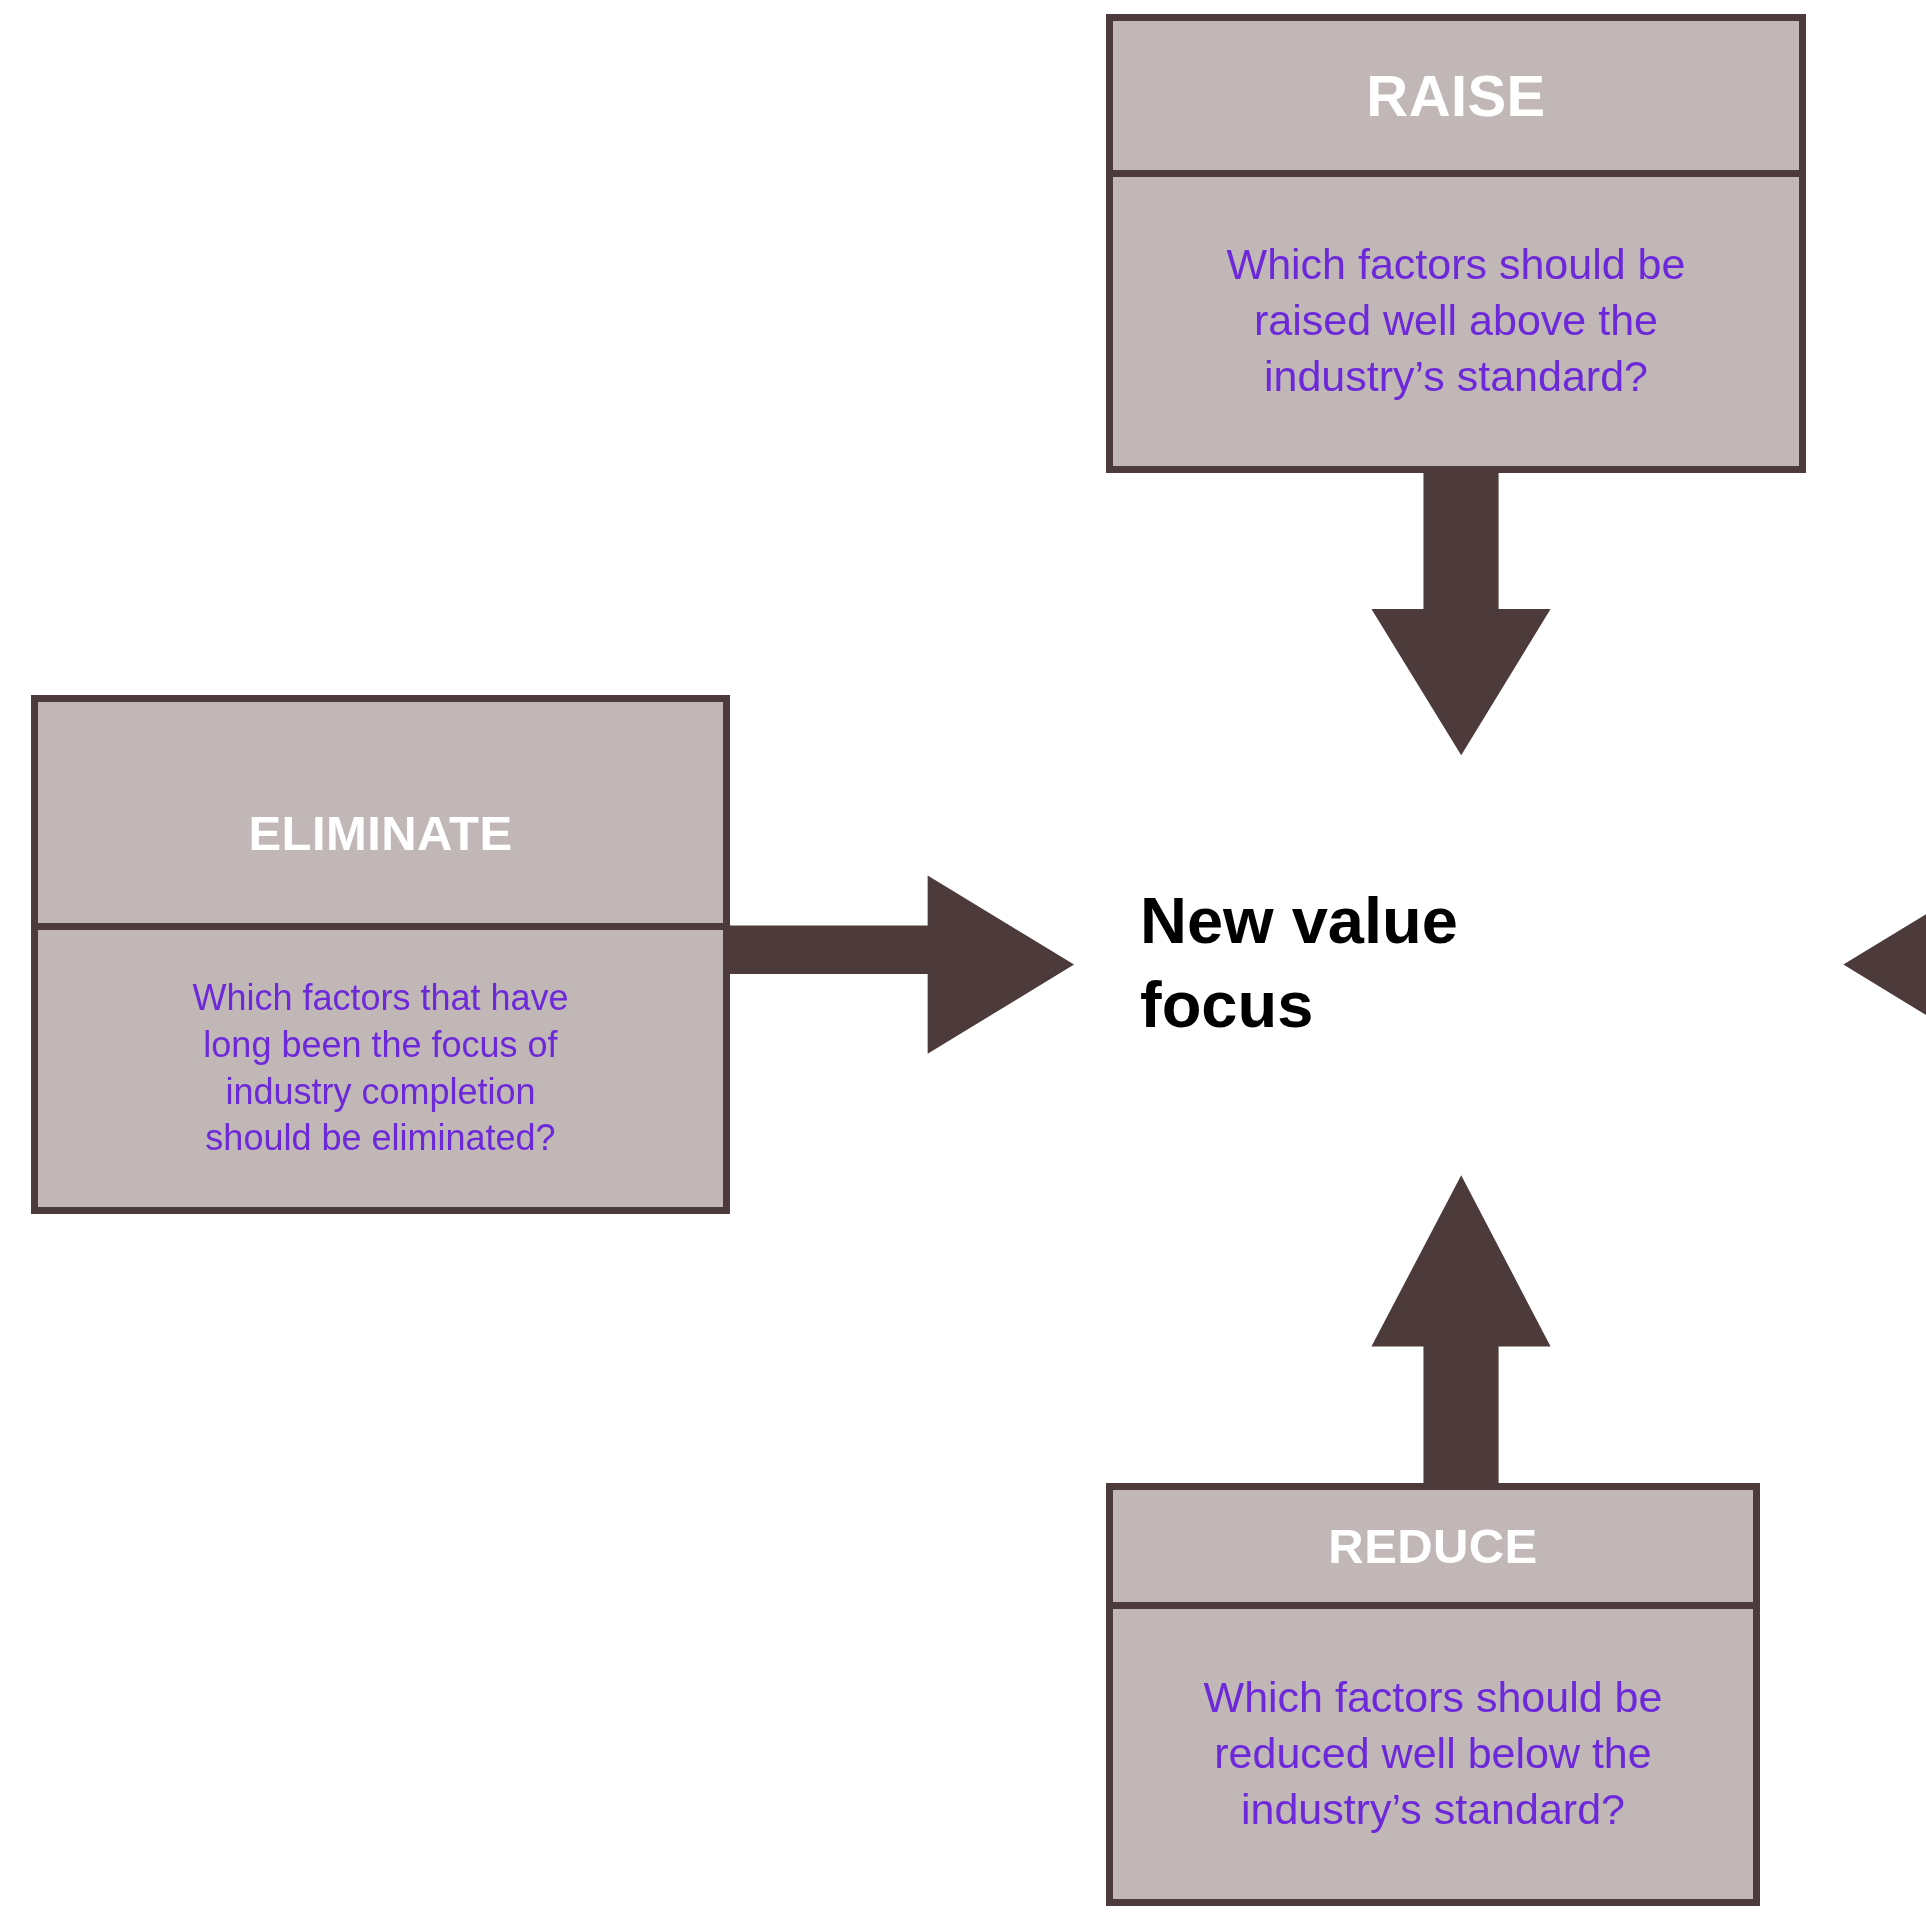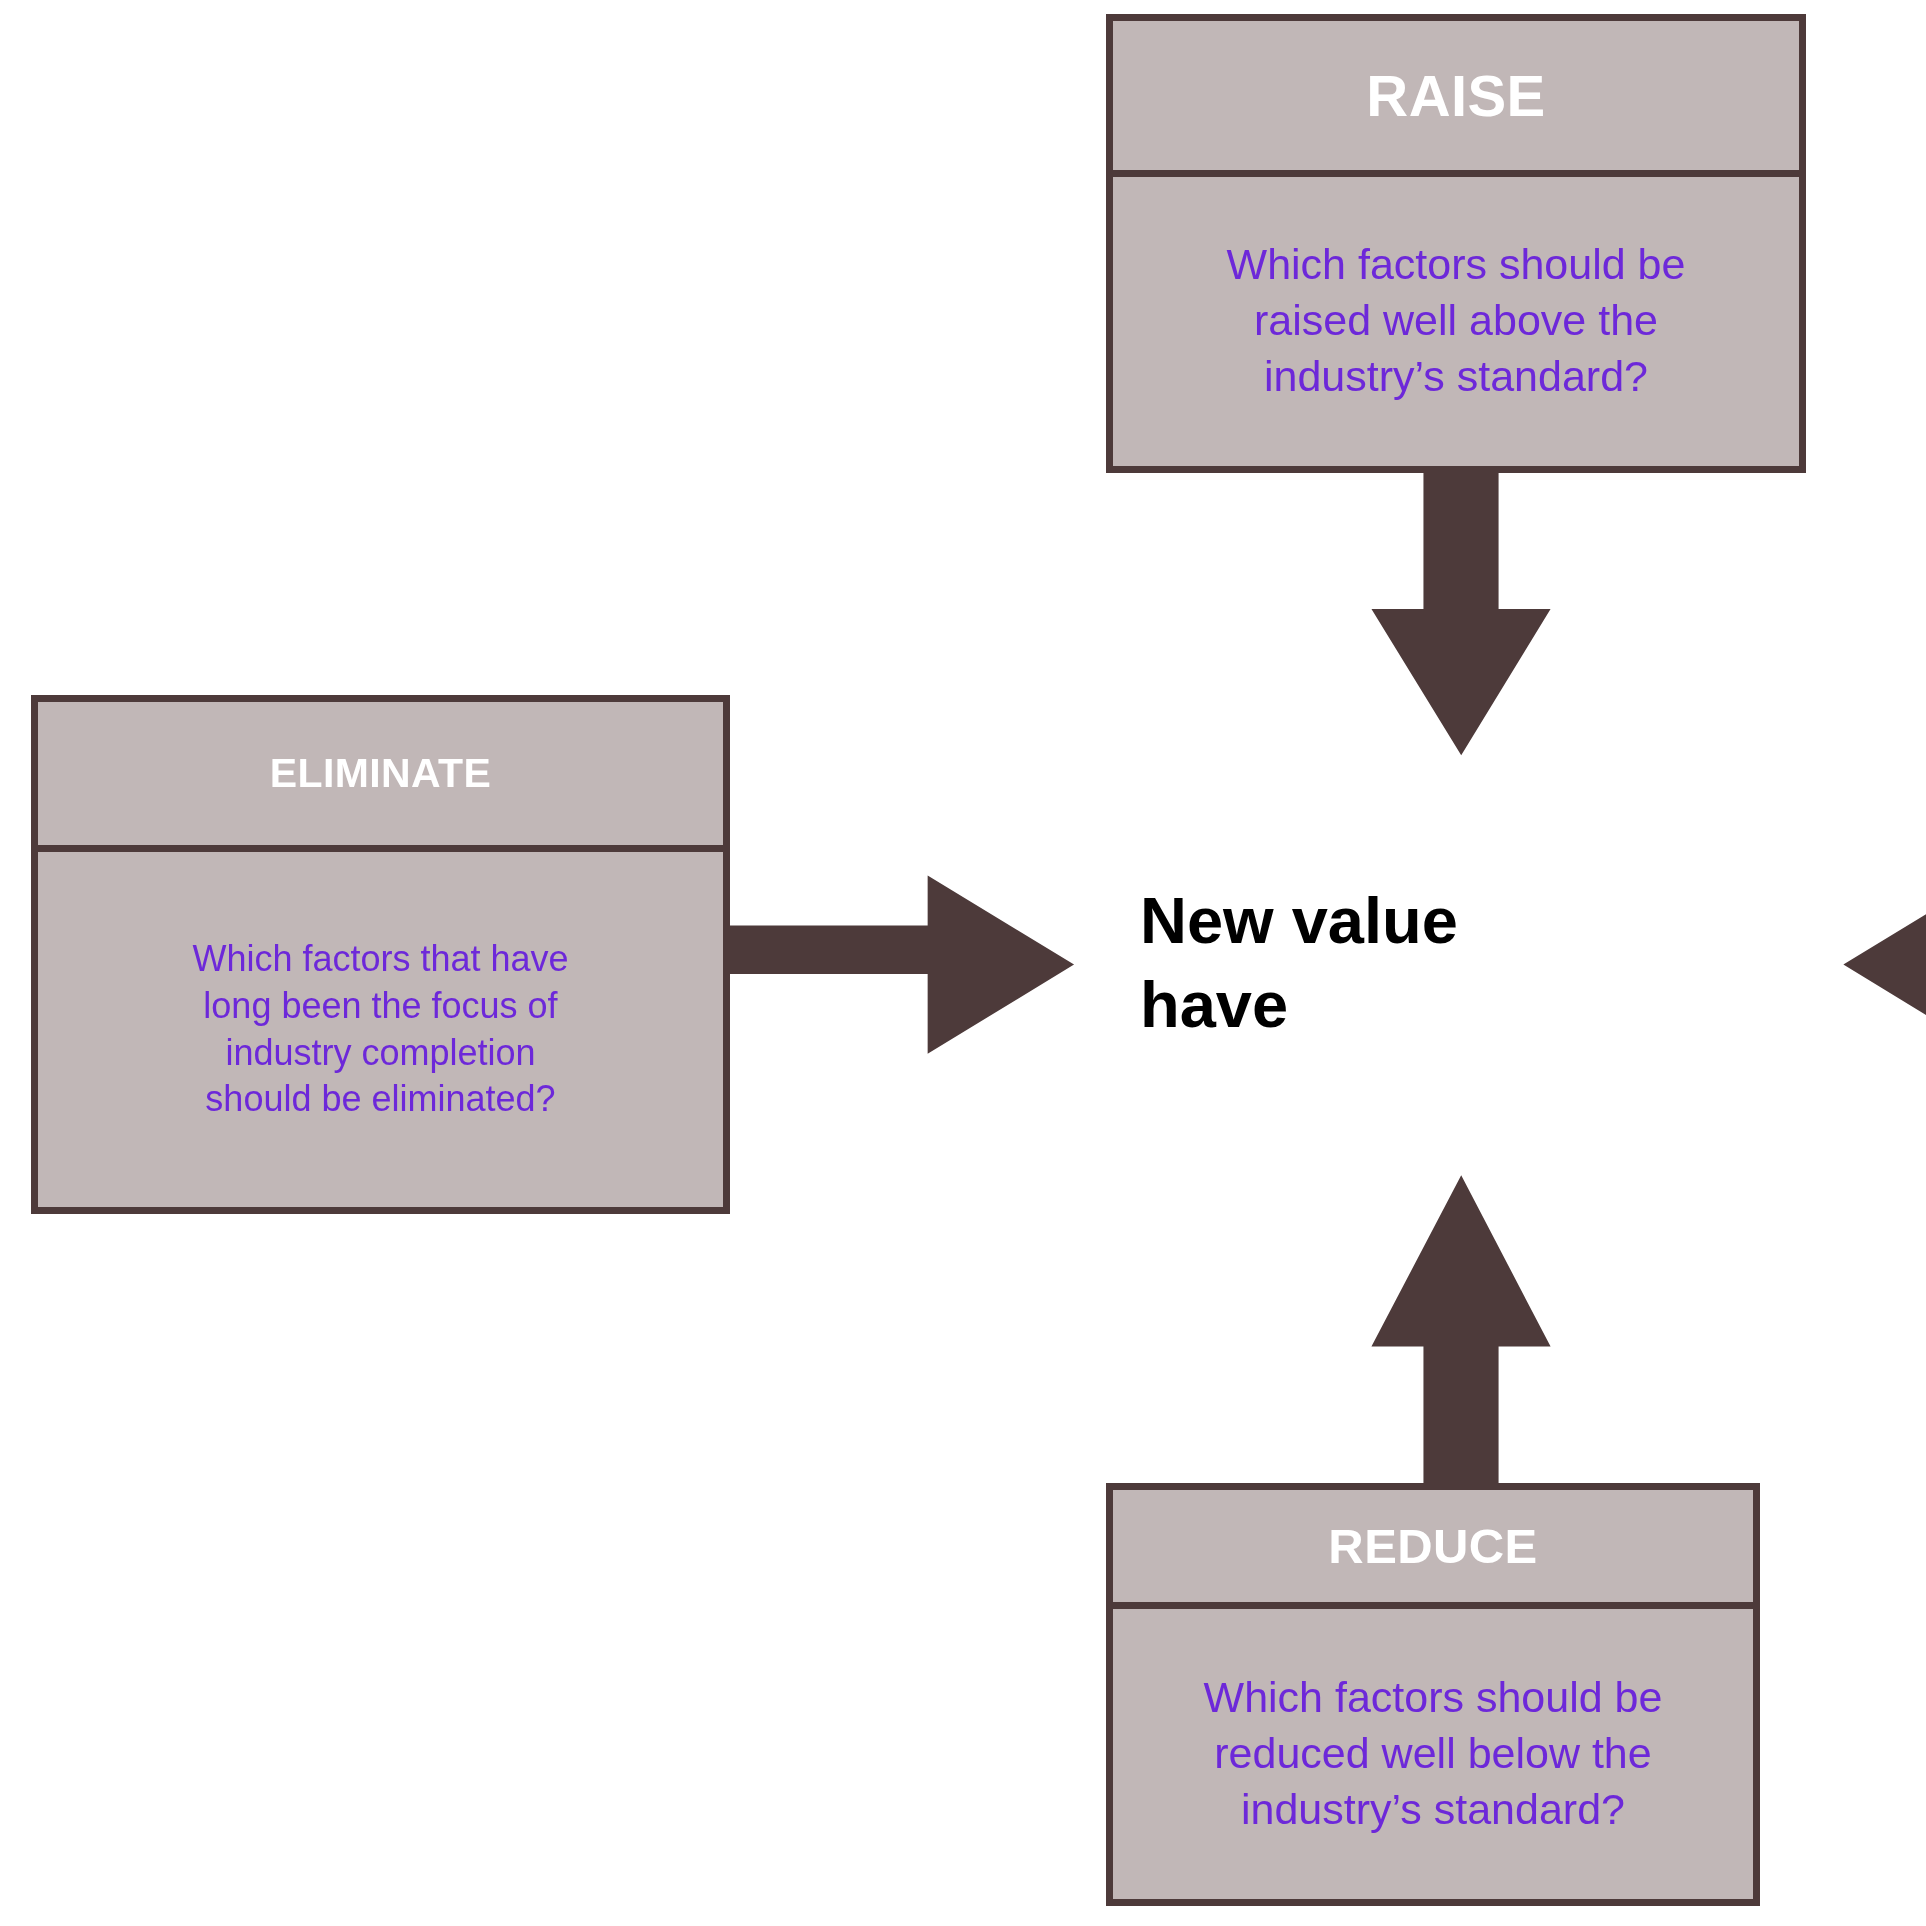--- a/index.html
+++ b/index.html
@@ -58,21 +58,21 @@
     left: 1106px; top: 13.5px;
     width: 700px; height: 459px;
   }
   #card-raise .card-header { height: 156px; font-size: 58px; }
   #card-raise .card-body   { font-size: 43px; }
 
   #card-eliminate {
     left: 31px; top: 695px;
     width: 699px; height: 519px;
   }
-  #card-eliminate .card-header { height: 150px; font-size: 41px; }
+  #card-eliminate .card-header { height: 188px; font-size: 49px; margin-top: 40px; }
   #card-eliminate .card-body   { font-size: 36px; }
 
   #card-reduce {
     left: 1106px; top: 1483px;
     width: 654px; height: 423px;
   }
   #card-reduce .card-header { height: 119px; font-size: 49px; }
   #card-reduce .card-body   { font-size: 43px; }
 
   
@@ -138,17 +138,17 @@
 
   <div class="card" id="card-reduce">
     <div class="card-header">REDUCE</div>
     <div class="card-body">Which factors should be
 reduced well below the
 industry’s standard?</div>
   </div>
 
   <div id="center-label">
     <span>New value</span>
-    <span>have</span>
+    <span>focus</span>
   </div>
 
 </div>
 
 
 </body></html>

